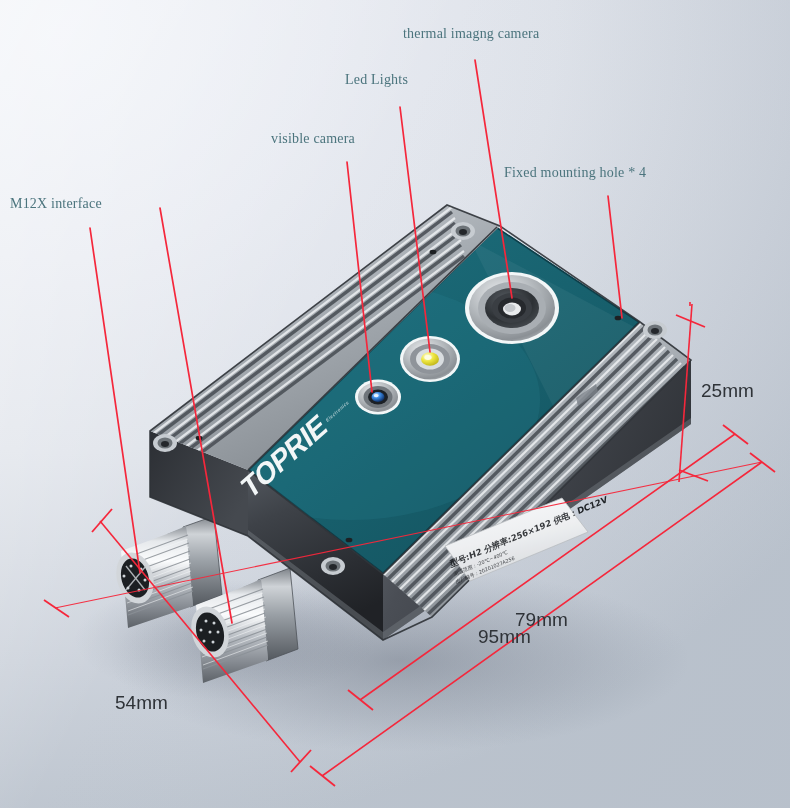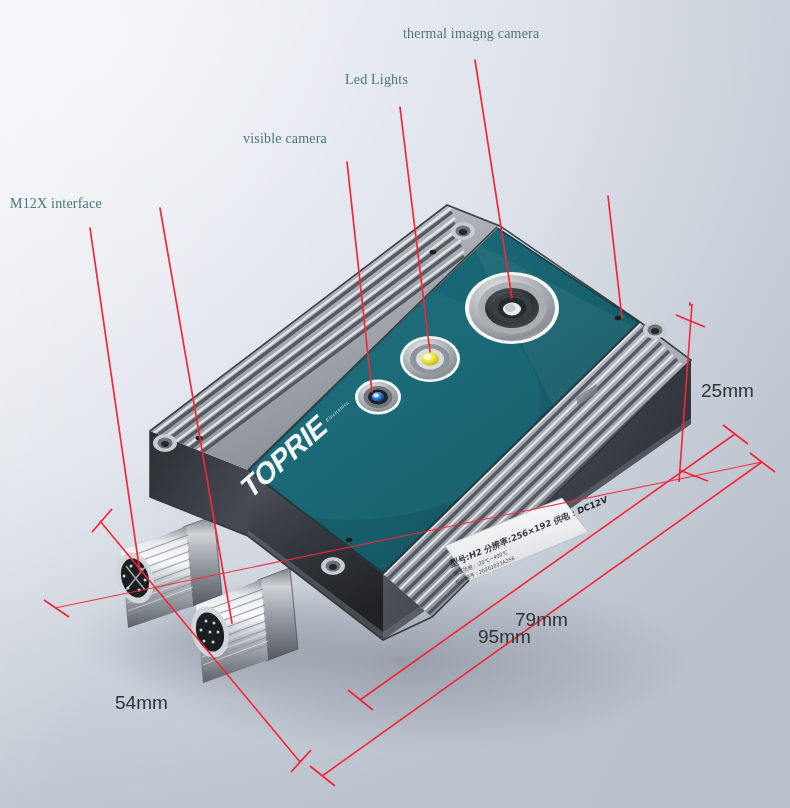--- a/index.html
+++ b/index.html
@@ -397,21 +397,22 @@
       <line x1="400" y1="107" x2="430" y2="352"></line>
       <line x1="347" y1="162" x2="372" y2="392"></line>
       <line x1="160" y1="208" x2="232" y2="623"></line>
       <line x1="90" y1="228" x2="140" y2="573"></line>
       <line x1="608" y1="196" x2="622" y2="318"></line>
     </g>
   </svg>
 
   <div class="ann" style="left:403px;top:26px">thermal imagng camera</div>
   <div class="ann" style="left:345px;top:72px">Led Lights</div>
-  <div class="ann" style="left:243px;top:131px">visible camera</div>
+  <div class="ann" style="left:271px;top:131px">visible camera</div>
   <div class="ann" style="left:10px;top:196px">M12X interface</div>
+  <div class="ann" style="left:504px;top:165px">Fixed mounting hole * 4</div>
 
   <div class="dimtxt" style="left:701px;top:380px">25mm</div>
   <div class="dimtxt" style="left:515px;top:609px">79mm</div>
   <div class="dimtxt" style="left:478px;top:626px">95mm</div>
   <div class="dimtxt" style="left:115px;top:692px">54mm</div>
 
 </div>
 
 </body></html>

